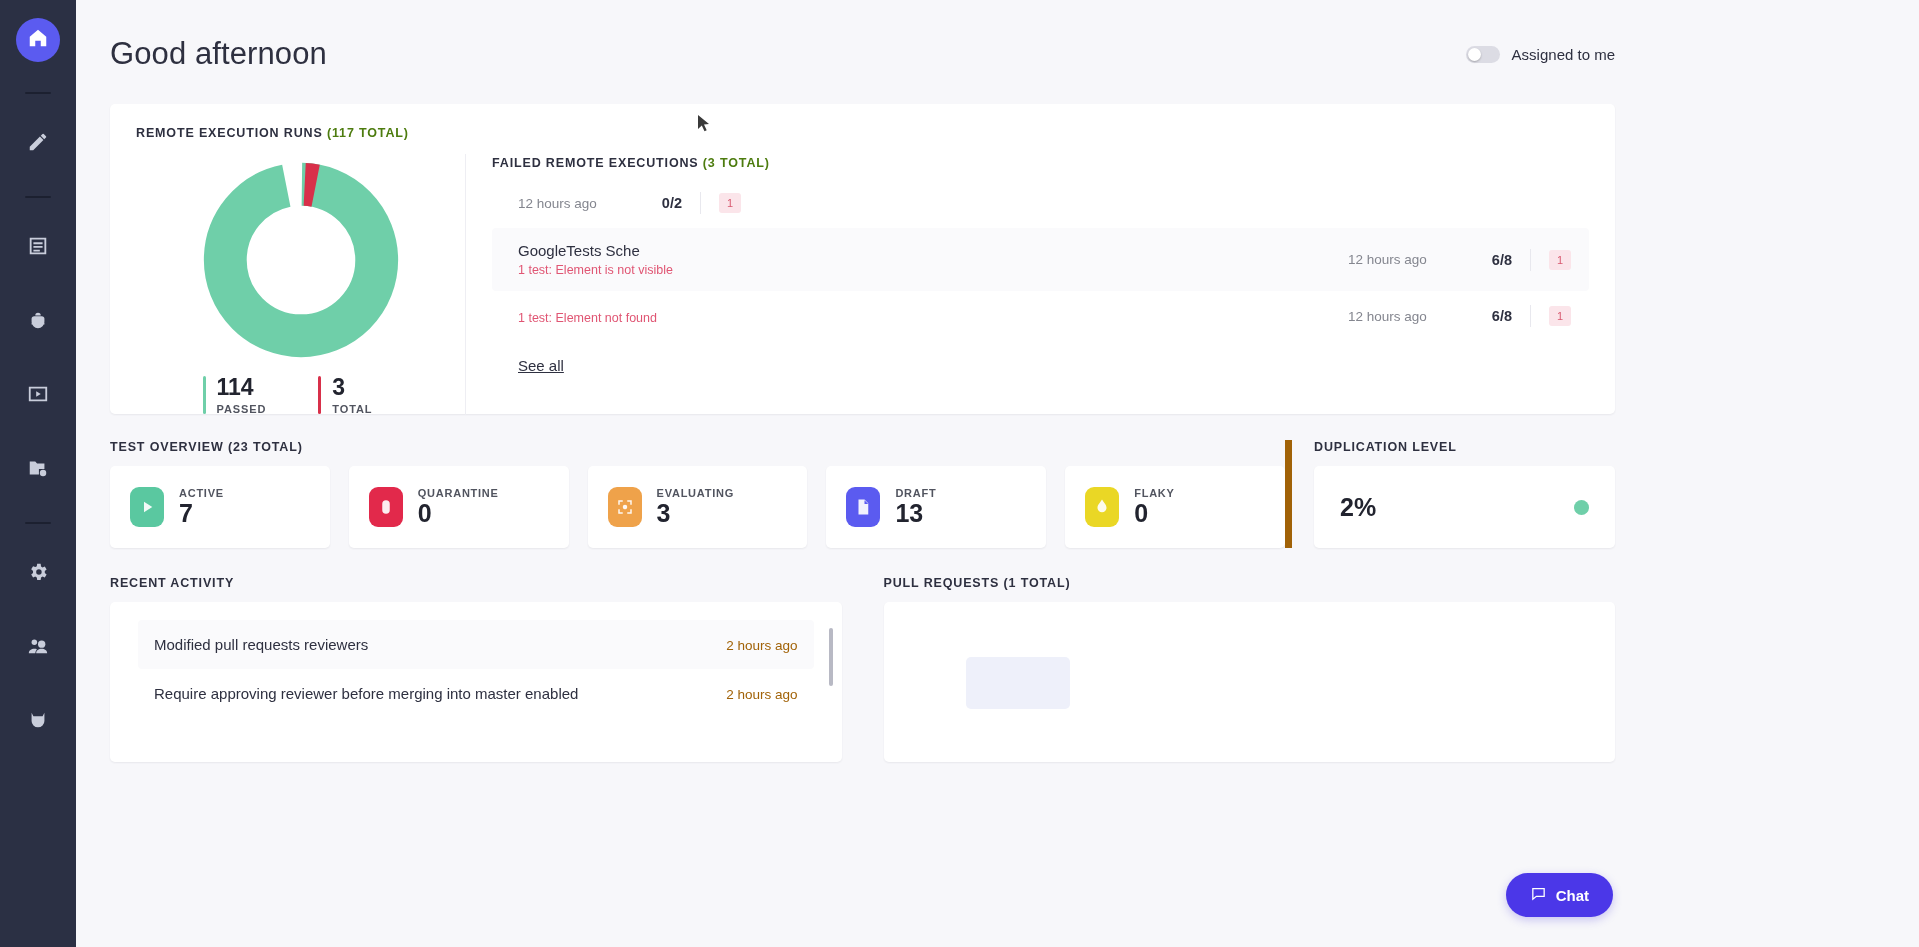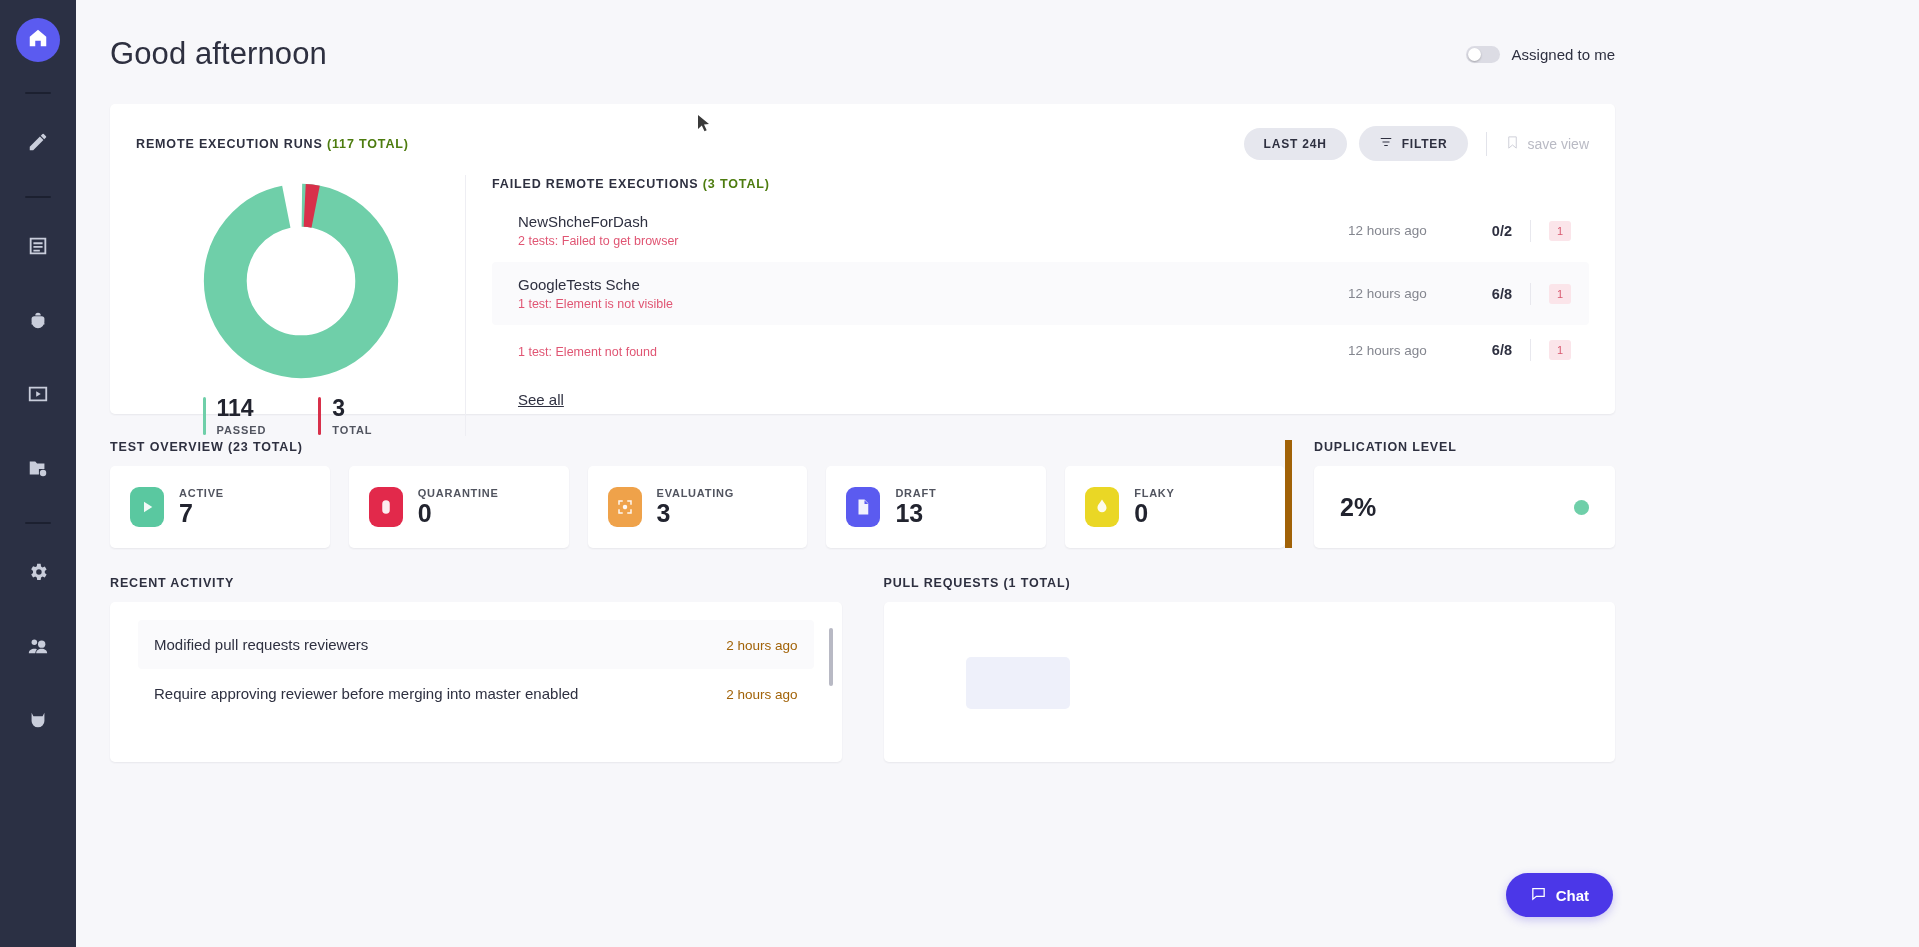--- a/index.html
+++ b/index.html
@@ -307,42 +307,20 @@
         <span class="assigned-label">Assigned to me</span>
       </div>
     </div>
 
     <section class="card exec-card">
       <div class="exec-head">
         <div class="sec-title">
           <span>REMOTE EXECUTION RUNS</span>
           <span class="muted">(117 TOTAL)</span>
         </div>
-        <div class="head-actions">
-          <button class="pill">
-            <span>LAST 24H</span>
-          </button>
-          <button class="pill">
-            <span>
-              <svg viewBox="0 0 24 24">
-                  <path d="M3 5h18v2H3zm3 6h12v2H6zm3 6h6v2H9z"></path>
-                </svg>
-            </span>
-            <span>FILTER</span>
-          </button>
-          <div class="vdiv"></div>
-          <div class="saveview">
-            <span>
-              <svg viewBox="0 0 24 24">
-                  <path d="M6 3h12v18l-6-5-6 5z"></path>
-                </svg>
-            </span>
-            <span>save view</span>
-          </div>
-        </div>
       </div>
 
       <div class="exec-body">
 
         <div class="donut-wrap">
           <svg class="donut" viewBox="0 0 42 42">
             <circle cx="21" cy="21" r="15.9" fill="none" stroke="#6fcfa9" stroke-width="9" stroke-dasharray="96.7 3.3" stroke-dashoffset="25"></circle>
             <circle cx="21" cy="21" r="15.9" fill="none" stroke="#d8304a" stroke-width="9" stroke-dasharray="2.3 97.7" stroke-dashoffset="24.4"></circle>
           </svg>
           <div class="legend">
@@ -363,24 +341,20 @@
           </div>
         </div>
 
         <div class="fails">
           <div class="sec-title fails-title">
             <span>FAILED REMOTE EXECUTIONS</span>
             <span class="muted">(3 TOTAL)</span>
           </div>
 
           <div class="frow">
-            <div class="fname">
-              <div class="ftitle">NewShcheForDash</div>
-              <div class="fsub">2 tests: Failed to get browser</div>
-            </div>
             <div class="ftime">12 hours ago</div>
             <div class="fratio">0/2</div>
             <div class="fsep"></div>
             <div class="fbadge">1</div>
           </div>
 
           <div class="frow">
             <div class="fname">
               <div class="ftitle">GoogleTests Sche</div>
               <div class="fsub">1 test: Element is not visible</div>

